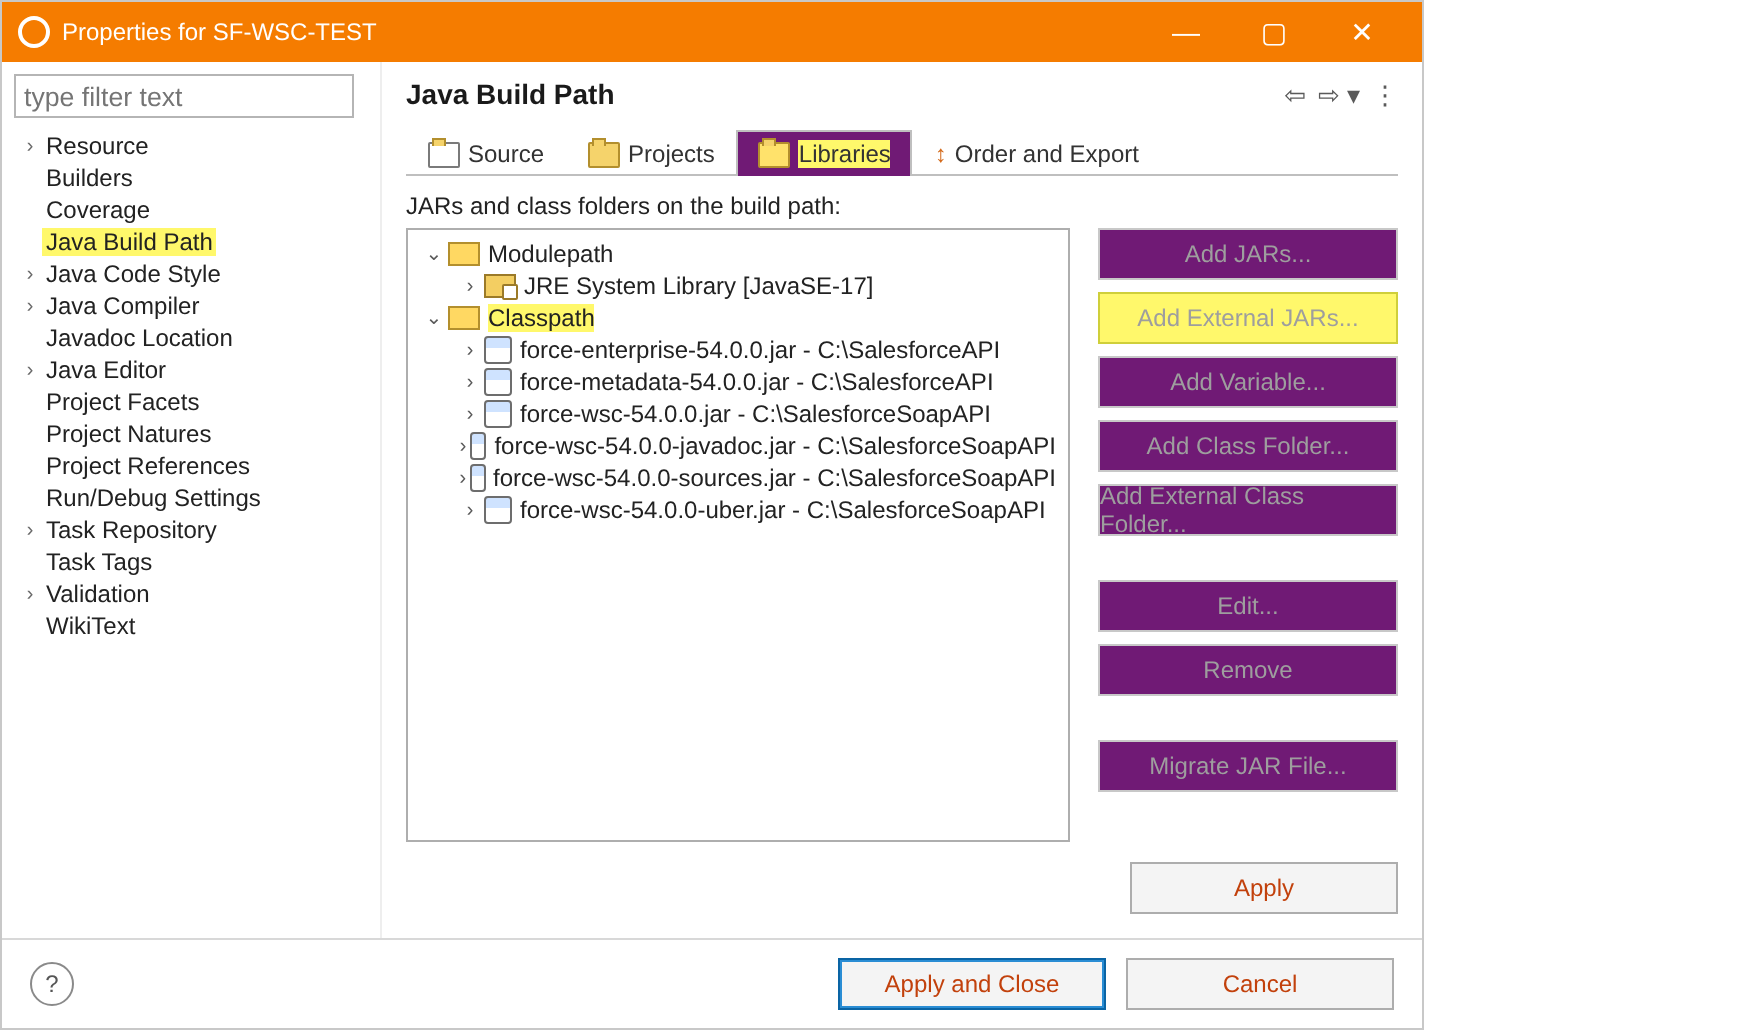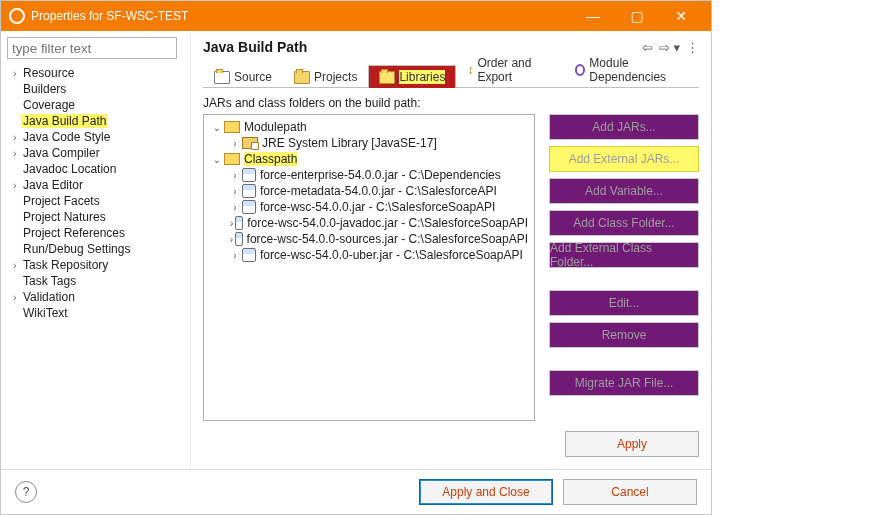--- a/index.html
+++ b/index.html
@@ -16,21 +16,21 @@
   .exp{width:12px;text-align:center;color:#6a6a6a;font-size:10px}
   .nav-item span.label{padding:0 2px}
   .hl{background:#fff86b}
   .right{flex:1;display:flex;flex-direction:column;padding:8px 12px 0 12px;box-sizing:border-box;min-width:0}
   .right-header{display:flex;align-items:center;margin-bottom:6px}
   .right-header h2{margin:0;font-size:14px;font-weight:600;flex:1;color:#1a1a1a}
   .hdr-icons{display:flex;gap:6px;color:#5a5a5a}
   .hdr-icons span{font-size:13px}
   .tabs{display:flex;align-items:flex-end;border-bottom:1px solid #bfbfbf;height:26px}
   .tab{display:flex;align-items:center;gap:4px;padding:4px 10px;border:1px solid transparent;border-bottom:none;position:relative;top:1px;background:transparent;color:#333;cursor:default}
-  .tab.active{border-color:#bfbfbf;background:#b91c1c}
+  .tab.active{border-color:#bfbfbf;background:#701a75}
   .tab .ticon{width:14px;height:11px;display:inline-block;background:#f5d36b;border:1px solid #b38f2d;border-radius:1px;position:relative}
   .tab .ticon::before{content:"";position:absolute;top:-3px;left:1px;width:5px;height:3px;background:#f5d36b;border:1px solid #b38f2d;border-bottom:none}
   .tab.src .ticon{background:#fff;border-color:#7a7a7a}
   .tab.lib .ticon{background:#ffe26b}
   .tab .dep-icon{width:12px;height:12px;border:2px solid #7a4ebf;border-radius:50%;box-sizing:border-box;display:inline-block}
   .section-label{margin:8px 0 4px 0}
   .content-row{display:flex;gap:14px;min-height:0;flex:1}
   .tree-pane{flex:1;border:1px solid #aeaeae;background:#fff;padding:4px 6px;box-sizing:border-box;overflow:auto}
   .tnode{display:flex;align-items:center;padding:1px 0;white-space:nowrap}
   .tind{display:inline-block;width:14px;text-align:center;color:#5a5a5a;font-size:10px}
@@ -152,24 +152,20 @@
             <span>Projects</span>
           </div>
         <div class="tab lib active">
             <span class="ticon"></span>
             <span class="hl">Libraries</span>
           </div>
         <div class="tab">
             <span style="color:#d46b1c">↕</span>
             <span>Order and Export</span>
           </div>
-        <div class="tab">
-            <span class="dep-icon"></span>
-            <span>Module Dependencies</span>
-          </div>
       </div>
 
       <div class="section-label">JARs and class folders on the build path:</div>
 
       <div class="content-row">
         <div class="tree-pane">
           <div class="tnode">
             <span class="tind">⌄</span>
               <span class="ticon-yfolder"></span>
             <span>Modulepath</span>
@@ -181,21 +177,21 @@
           </div>
           <div class="tnode">
             <span class="tind">⌄</span>
               <span class="ticon-yfolder"></span>
             <span id="cp-label" class="hl">Classpath</span>
           </div>
           <div id="jars">
               <div class="tnode" style="padding-left: 18px;">
                 <span class="tind">›</span>
                 <span class="ticon-jar"></span>
-                <span>force-enterprise-54.0.0.jar - C:\Dependencies</span>
+                <span>force-enterprise-54.0.0.jar - C:\SalesforceAPI</span>
               </div>
               <div class="tnode" style="padding-left: 18px;">
                 <span class="tind">›</span>
                 <span class="ticon-jar"></span>
                 <span>force-metadata-54.0.0.jar - C:\SalesforceAPI</span>
               </div>
               <div class="tnode" style="padding-left: 18px;">
                 <span class="tind">›</span>
                 <span class="ticon-jar"></span>
                 <span>force-wsc-54.0.0.jar - C:\SalesforceSoapAPI</span>

